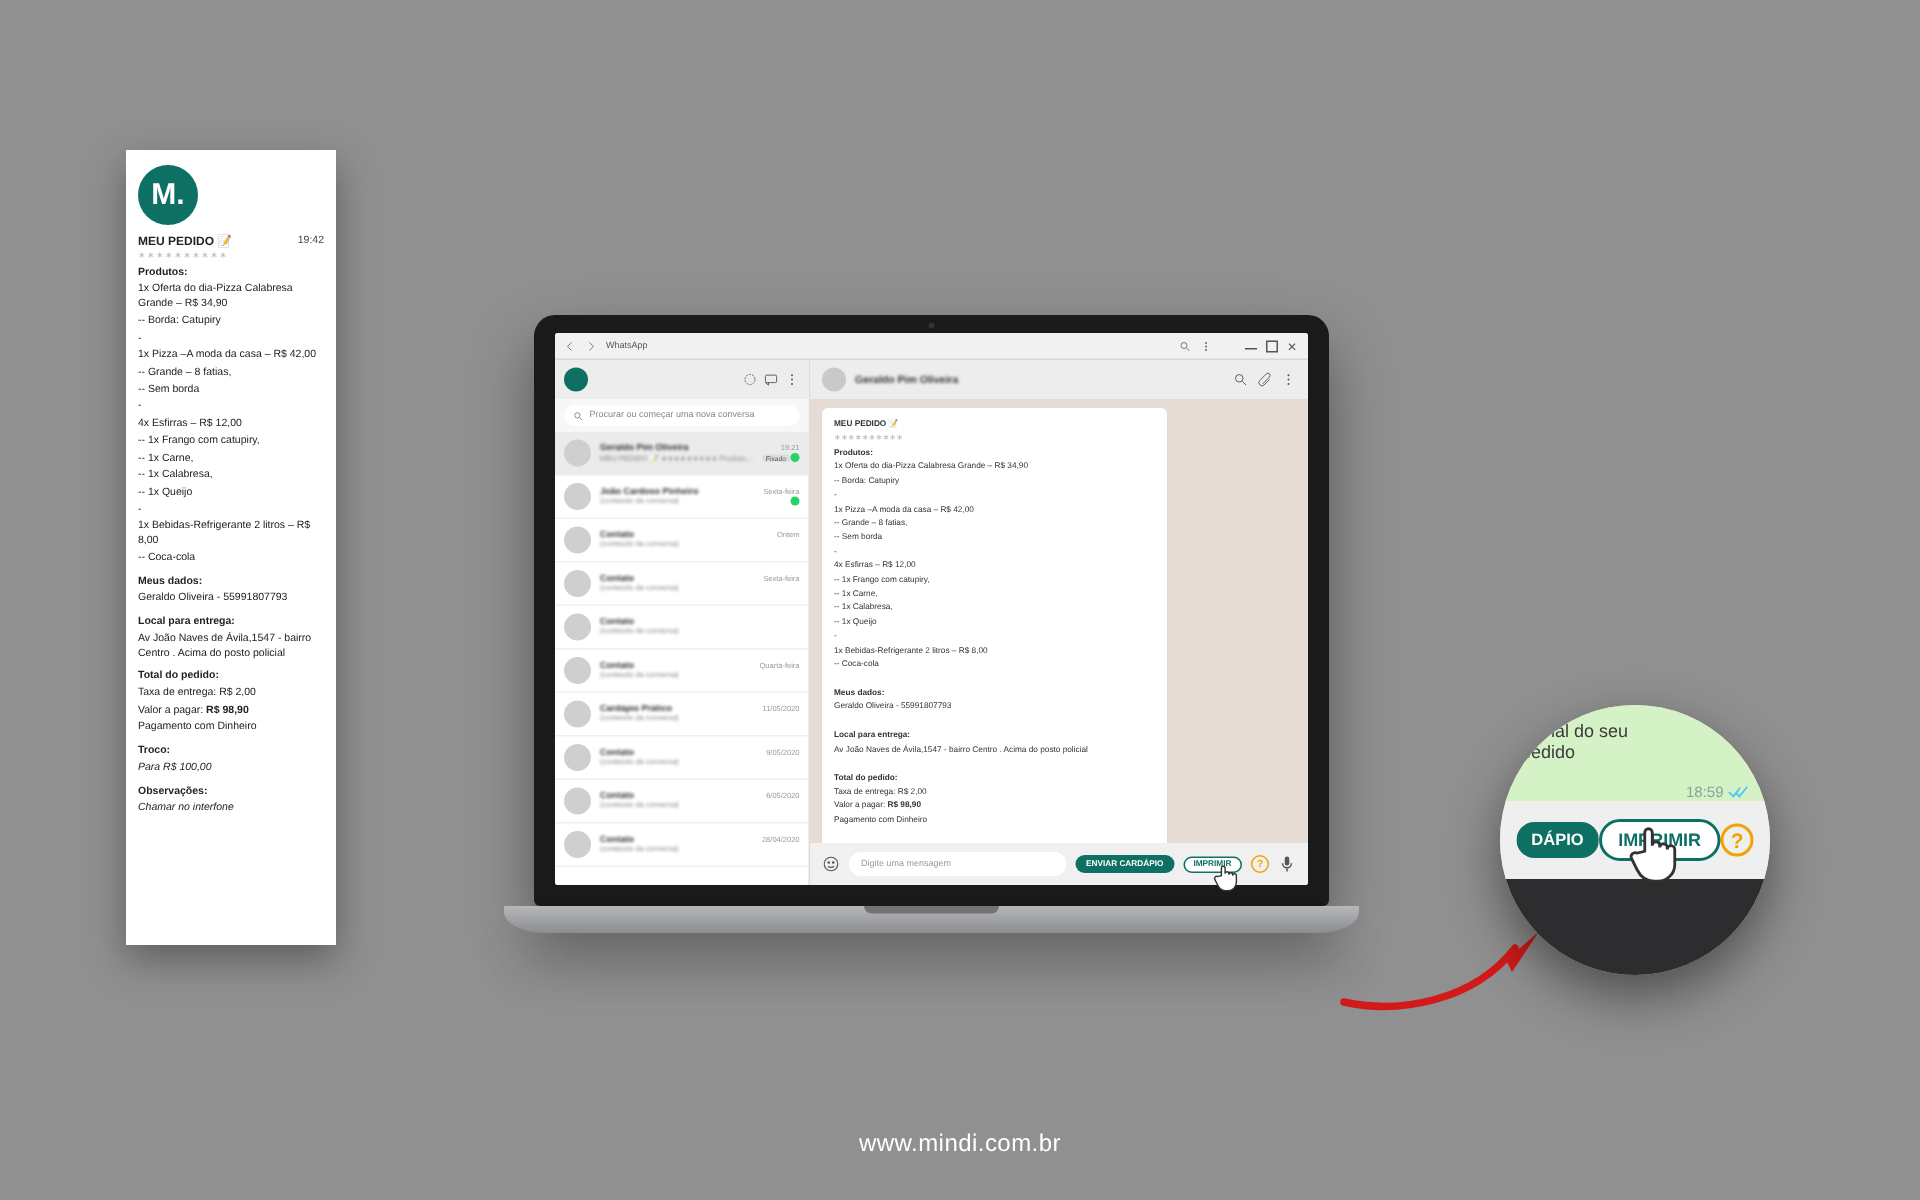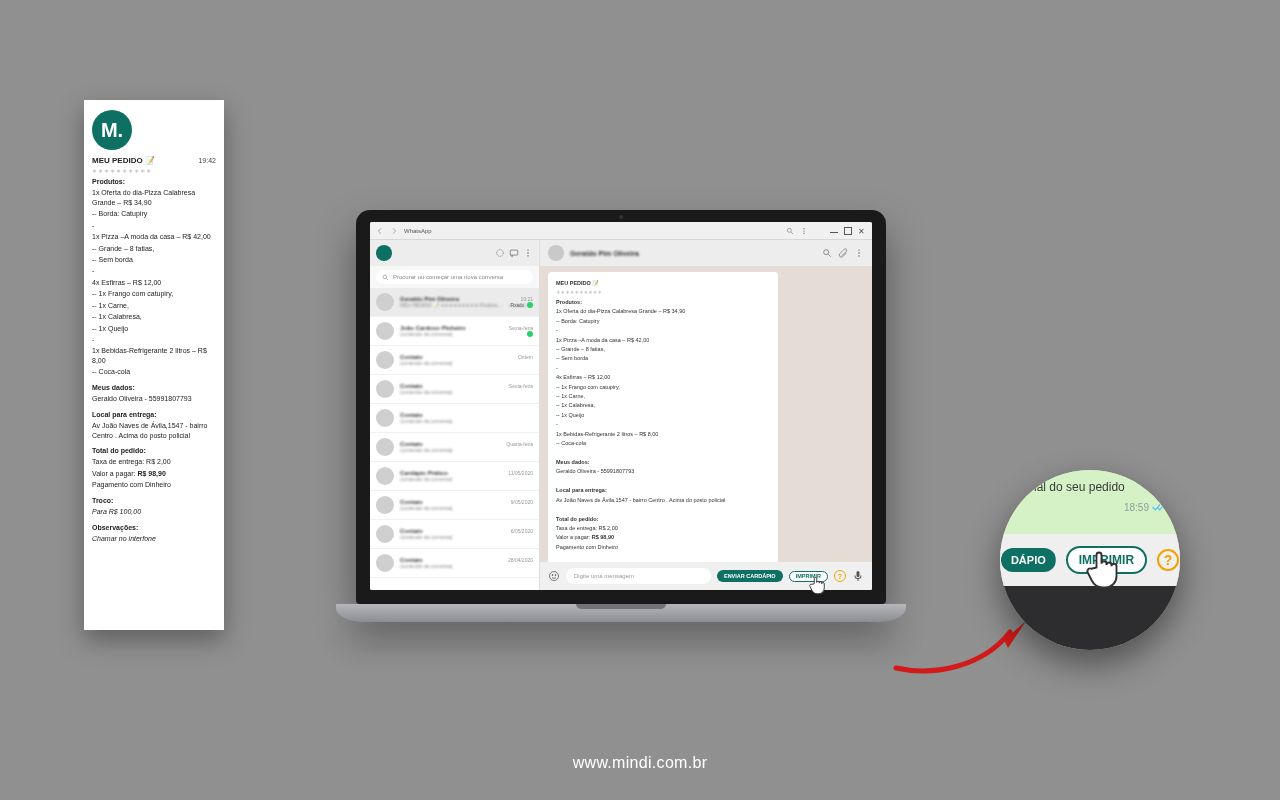--- a/index.html
+++ b/index.html
@@ -176,26 +176,26 @@
     background:#e7dfc9;
     box-shadow: 0 14px 34px rgba(0,0,0,.45);
     overflow:hidden;
   }
   .mag .top{
     position:absolute; top:0;left:0;right:0; height:64px;
     background:#d5f2c7;
     padding:10px 14px 0 14px;
     color:#3a3a3a;
     font-size:12px;
-    display:flex; flex-direction:column; justify-content:flex-start;
+    display:flex; flex-direction:row; justify-content:flex-start;
   }
   .mag .top .meta{align-self:flex-end; font-size:10px; color:#8aa39a; margin-top:8px; display:flex; gap:3px; align-items:flex-start;}
   .mag .bar{
     position:absolute; left:0;right:0;top:64px;height:52px; background:#efefef;
-    display:flex; align-items:center; justify-content:center; gap:10px;
+    display:flex; align-items:center; justify-content:center; 
   }
   .mag .btn-dapio{
     background:#0e7063;color:#fff;font-weight:700;font-size:11px;border-radius:16px;padding:6px 10px;
     clip-path: inset(0 0 0 0);
   }
   .mag .btn-imprimir{
     background:#fff;color:#0e7063;border:2px solid #0e7063;font-weight:700;font-size:12px;border-radius:16px;padding:5px 11px;
     position:relative;
   }
   .mag .btn-help{

